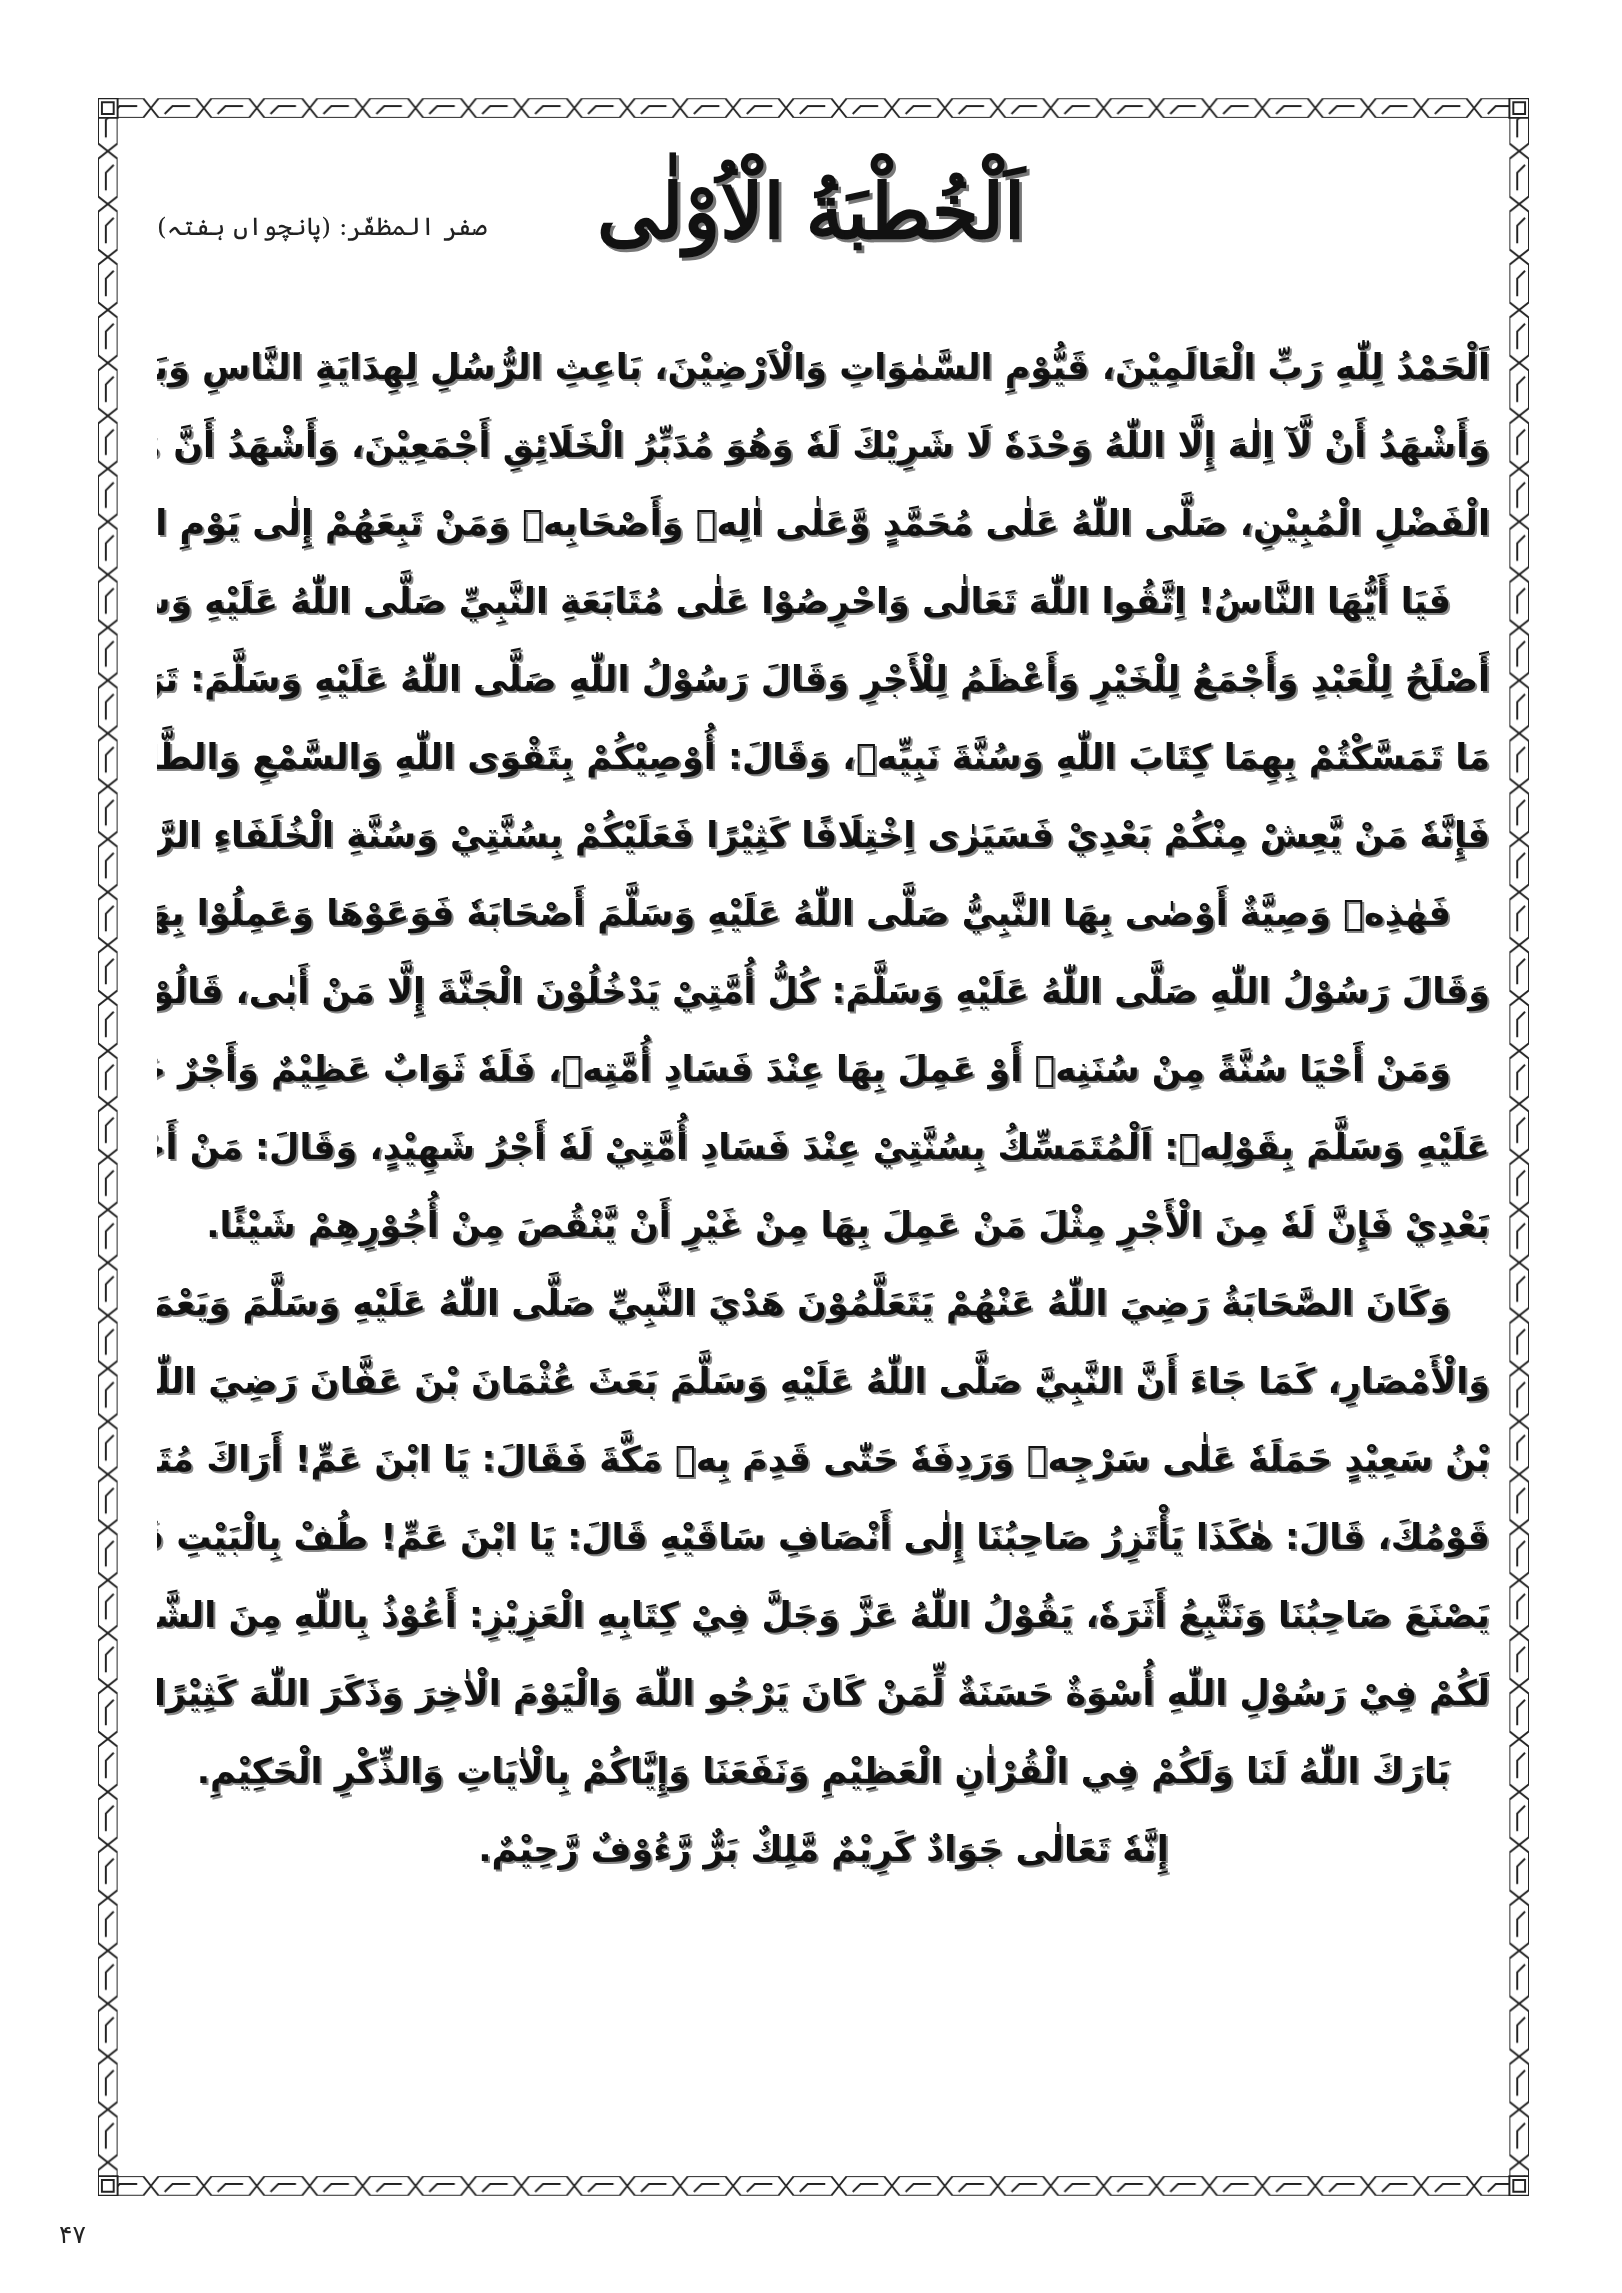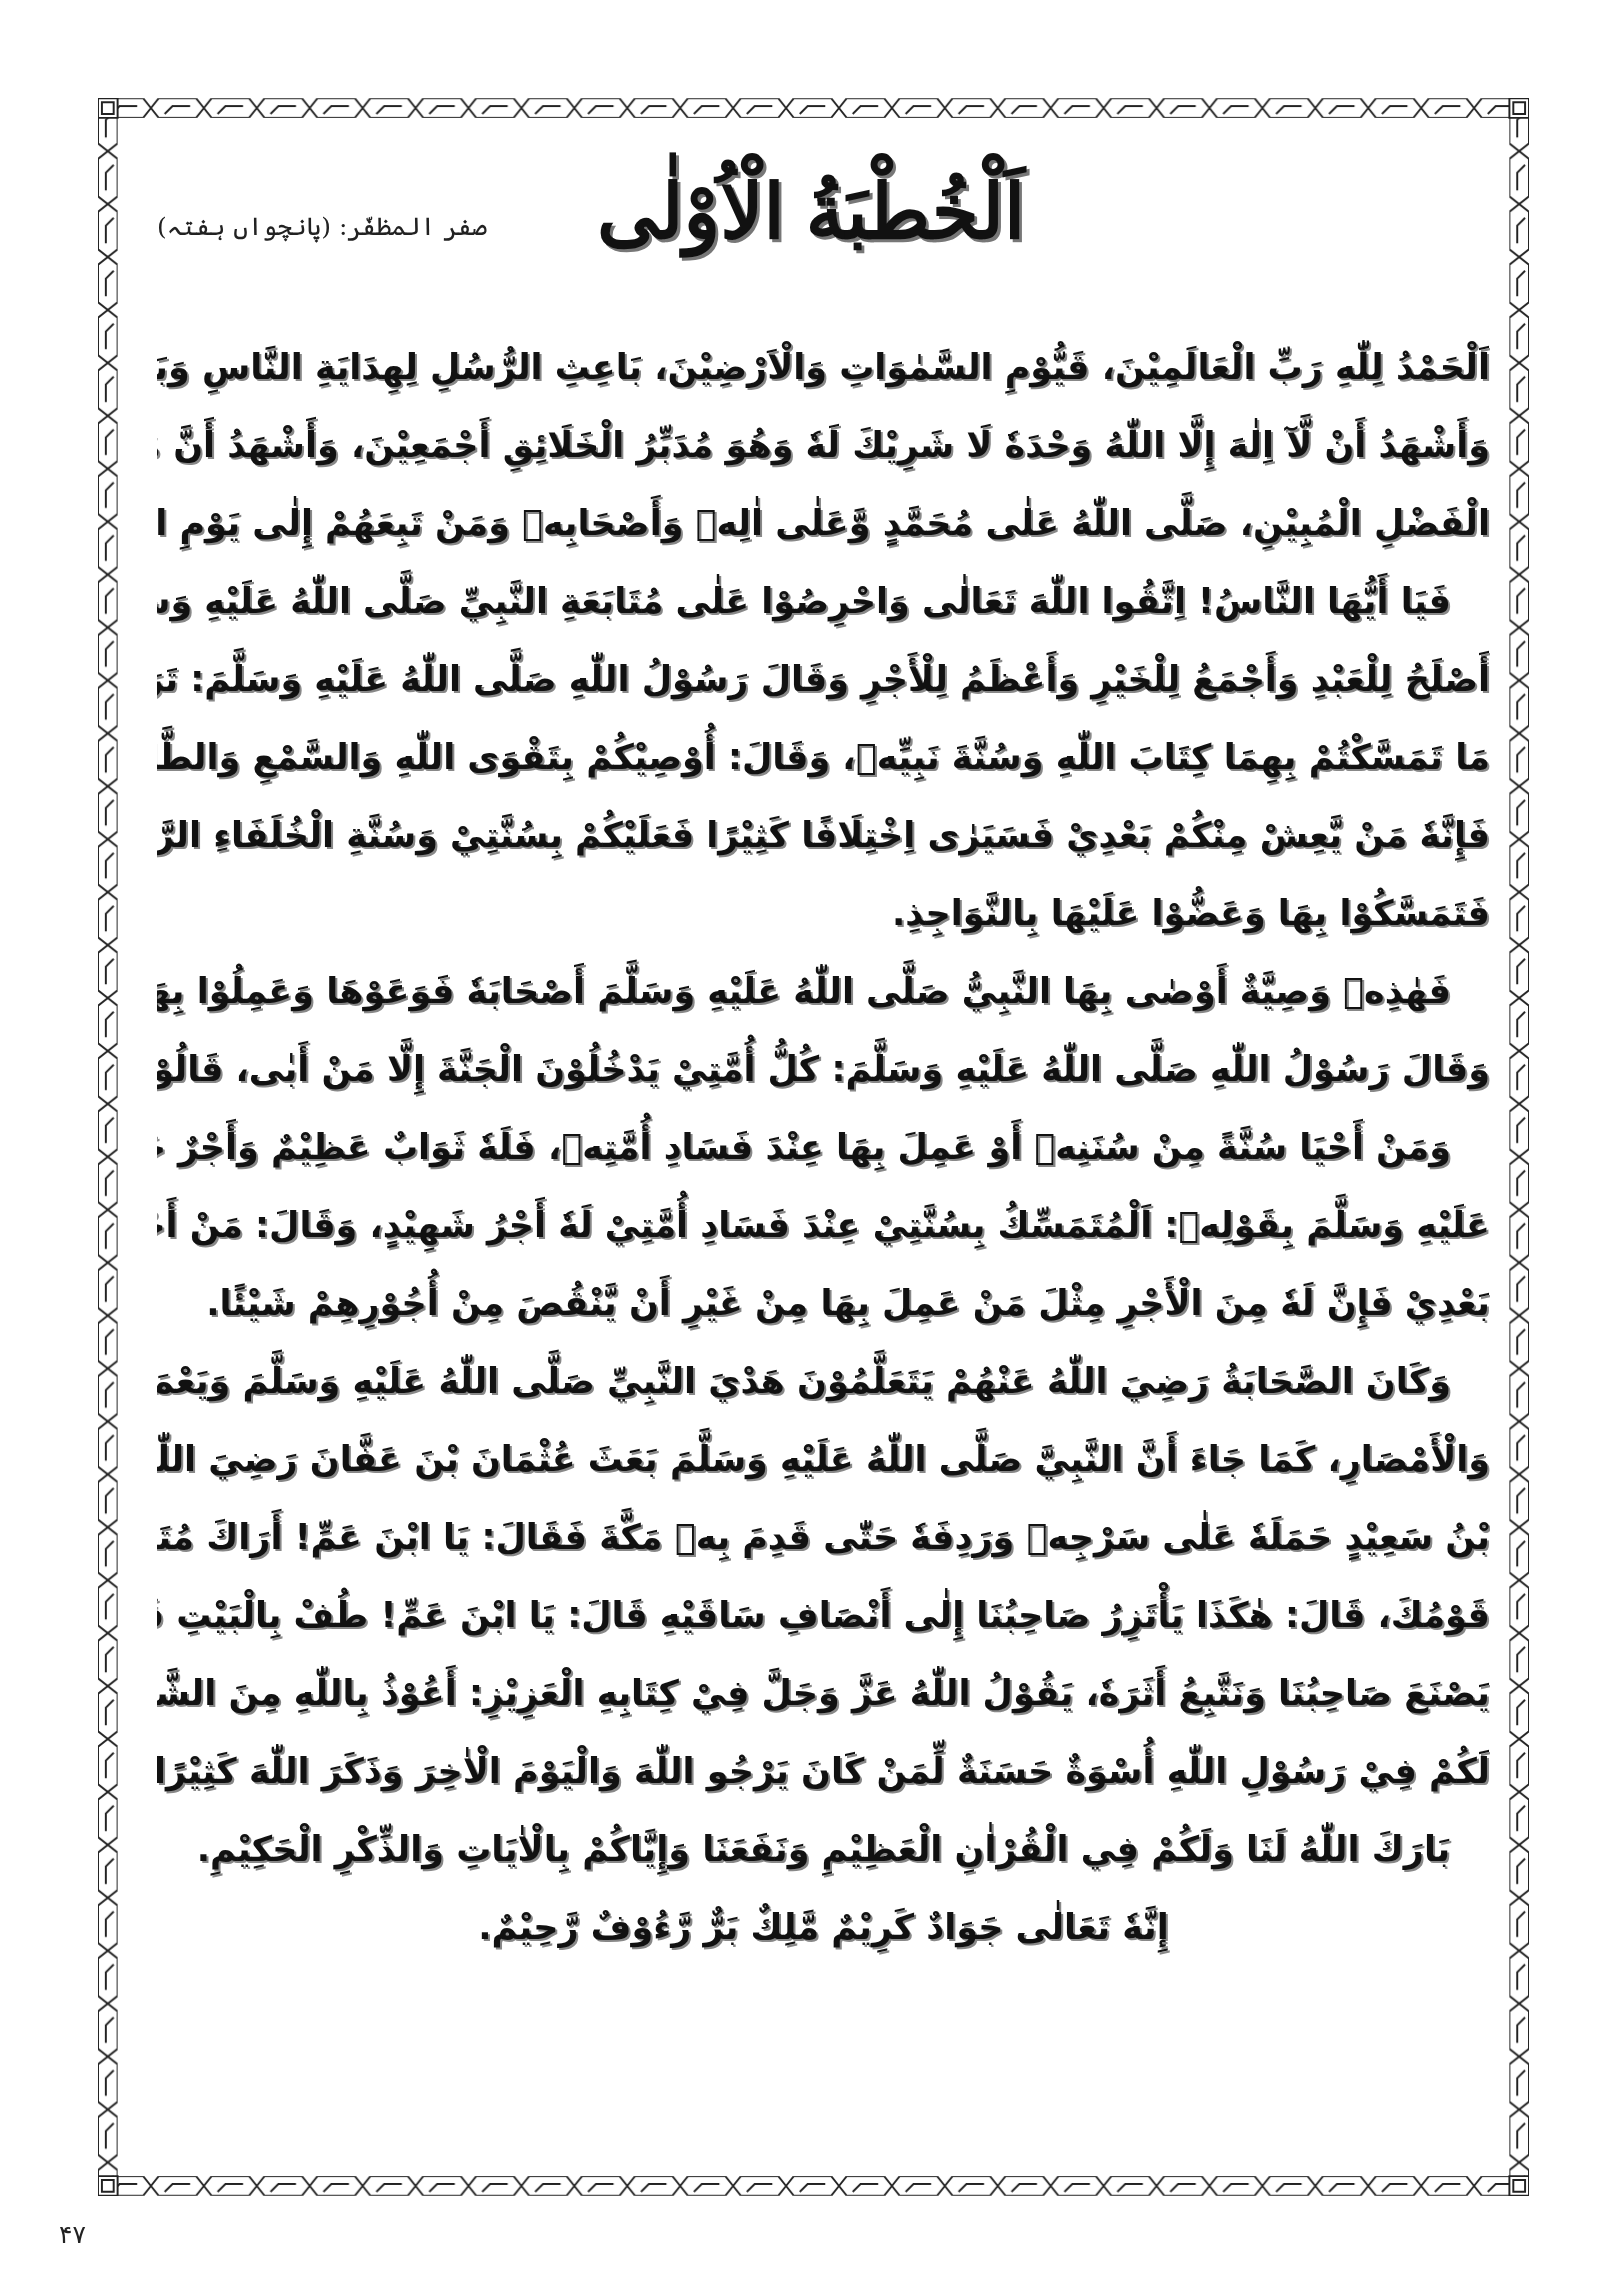--- a/index.html
+++ b/index.html
@@ -55,21 +55,20 @@
 <div class="body-text">
 
   <div class="line">اَلْحَمْدُ لِلّٰهِ رَبِّ الْعَالَمِيْنَ، قَيُّوْمِ السَّمٰوَاتِ وَالْاَرْضِيْنَ، بَاعِثِ الرُّسُلِ لِهِدَايَةِ النَّاسِ وَبَيَانِ شَرَائِعِ الدِّيْنِ،</div>
   <div class="line">وَأَشْهَدُ أَنْ لَّآ اِلٰهَ إِلَّا اللّٰهُ وَحْدَهٗ لَا شَرِيْكَ لَهٗ وَهُوَ مُدَبِّرُ الْخَلَائِقِ أَجْمَعِيْنَ، وَأَشْهَدُ أَنَّ مُحَمَّدًا عَبْدُهٗ وَرَسُوْلُهٗ صَاحِبُ</div>
   <div class="line last">الْفَضْلِ الْمُبِيْنِ، صَلَّى اللّٰهُ عَلٰى مُحَمَّدٍ وَّعَلٰى اٰلِهٖ وَأَصْحَابِهٖ وَمَنْ تَبِعَهُمْ إِلٰى يَوْمِ الدِّيْنِ. أَمَّا بَعْدُ:</div>
 
   <div class="line indent">فَيَا أَيُّهَا النَّاسُ! اِتَّقُوا اللّٰهَ تَعَالٰى وَاحْرِصُوْا عَلٰى مُتَابَعَةِ النَّبِيِّ صَلَّى اللّٰهُ عَلَيْهِ وَسَلَّمَ وَاسْتَمْسِكُوْا بِهَدْيِهٖ، فَإِنَّهٗ</div>
   <div class="line">أَصْلَحُ لِلْعَبْدِ وَأَجْمَعُ لِلْخَيْرِ وَأَعْظَمُ لِلْأَجْرِ وَقَالَ رَسُوْلُ اللّٰهِ صَلَّى اللّٰهُ عَلَيْهِ وَسَلَّمَ: تَرَكْتُ فِيْكُمْ أَمْرَيْنِ لَنْ تَضِلُّوْا</div>
   <div class="line">مَا تَمَسَّكْتُمْ بِهِمَا كِتَابَ اللّٰهِ وَسُنَّةَ نَبِيِّهٖ، وَقَالَ: أُوْصِيْكُمْ بِتَقْوَى اللّٰهِ وَالسَّمْعِ وَالطَّاعَةِ وَإِنْ كَانَ عَبْدًا حَبَشِيًّا</div>
   <div class="line">فَإِنَّهٗ مَنْ يَّعِشْ مِنْكُمْ بَعْدِيْ فَسَيَرٰى اِخْتِلَافًا كَثِيْرًا فَعَلَيْكُمْ بِسُنَّتِيْ وَسُنَّةِ الْخُلَفَاءِ الرَّاشِدِيْنَ الْمَهْدِيِّيْنَ</div>
-  <div class="line last">فَتَمَسَّكُوْا بِهَا وَعَضُّوْا عَلَيْهَا بِالنَّوَاجِذِ.</div>
 
   <div class="line indent">فَهٰذِهٖ وَصِيَّةٌ أَوْصٰى بِهَا النَّبِيُّ صَلَّى اللّٰهُ عَلَيْهِ وَسَلَّمَ أَصْحَابَهٗ فَوَعَوْهَا وَعَمِلُوْا بِهَا، وَهِيَ وَصِيَّةٌ لِلْأُمَّةِ جَمِيْعًا.</div>
   <div class="line">وَقَالَ رَسُوْلُ اللّٰهِ صَلَّى اللّٰهُ عَلَيْهِ وَسَلَّمَ: كُلُّ أُمَّتِيْ يَدْخُلُوْنَ الْجَنَّةَ إِلَّا مَنْ أَبٰى، قَالُوْا: يَا رَسُوْلَ اللّٰهِ! وَمَنْ يَّأْبٰى؟ قَالَ:</div>
 
   <div class="line indent">وَمَنْ أَحْيَا سُنَّةً مِنْ سُنَنِهٖ أَوْ عَمِلَ بِهَا عِنْدَ فَسَادِ أُمَّتِهٖ، فَلَهٗ ثَوَابٌ عَظِيْمٌ وَأَجْرٌ جَزِيْلٌ، كَمَا أَخْبَرَ النَّبِيُّ صَلَّى اللّٰهُ</div>
   <div class="line">عَلَيْهِ وَسَلَّمَ بِقَوْلِهٖ: اَلْمُتَمَسِّكُ بِسُنَّتِيْ عِنْدَ فَسَادِ أُمَّتِيْ لَهٗ أَجْرُ شَهِيْدٍ، وَقَالَ: مَنْ أَحْيَا سُنَّةً مِنْ سُنَّتِيْ قَدْ أُمِيْتَتْ</div>
   <div class="line last">بَعْدِيْ فَإِنَّ لَهٗ مِنَ الْأَجْرِ مِثْلَ مَنْ عَمِلَ بِهَا مِنْ غَيْرِ أَنْ يَّنْقُصَ مِنْ أُجُوْرِهِمْ شَيْئًا.</div>
 
   <div class="line indent">وَكَانَ الصَّحَابَةُ رَضِيَ اللّٰهُ عَنْهُمْ يَتَعَلَّمُوْنَ هَدْيَ النَّبِيِّ صَلَّى اللّٰهُ عَلَيْهِ وَسَلَّمَ وَيَعْمَلُوْنَ بِهٖ فِيْ جَمِيْعِ الْأَحْوَالِ</div>
   <div class="line">وَالْأَمْصَارِ، كَمَا جَاءَ أَنَّ النَّبِيَّ صَلَّى اللّٰهُ عَلَيْهِ وَسَلَّمَ بَعَثَ عُثْمَانَ بْنَ عَفَّانَ رَضِيَ اللّٰهُ عَنْهُ إِلٰى مَكَّةَ فَأَجَارَهٗ أَبَانُ</div>

